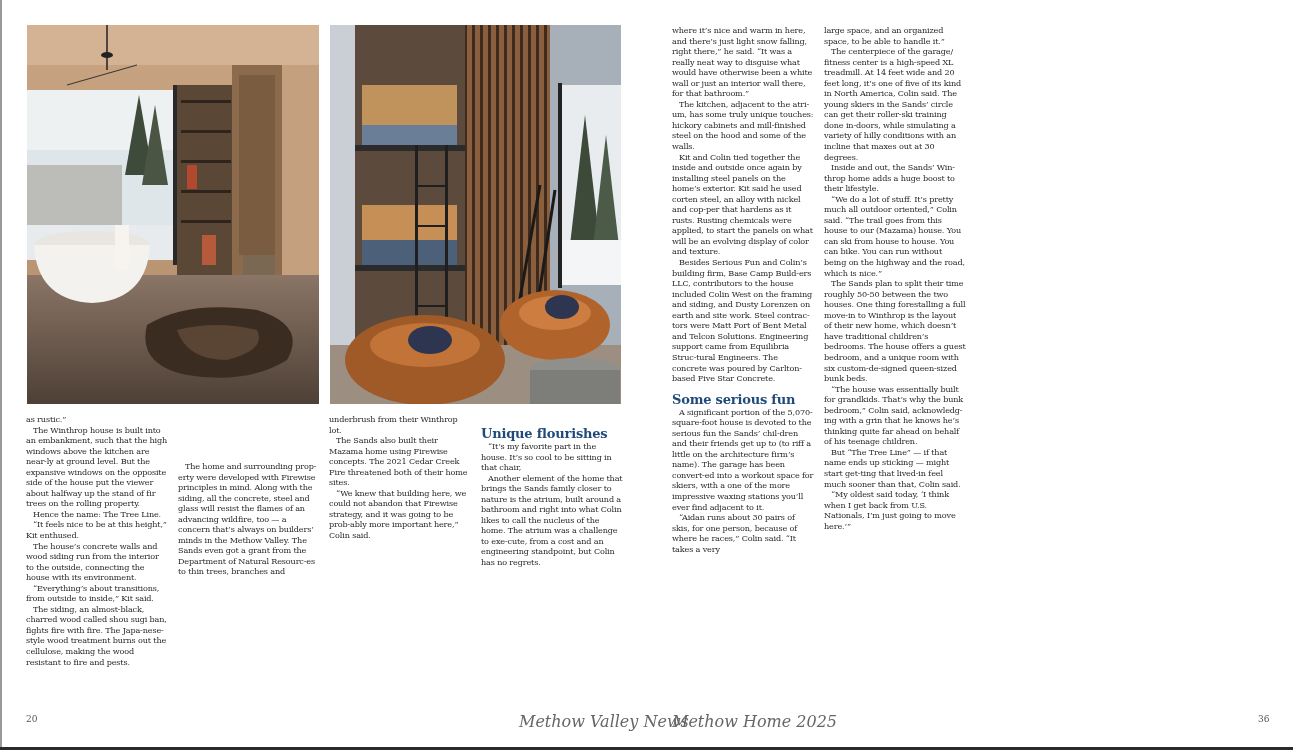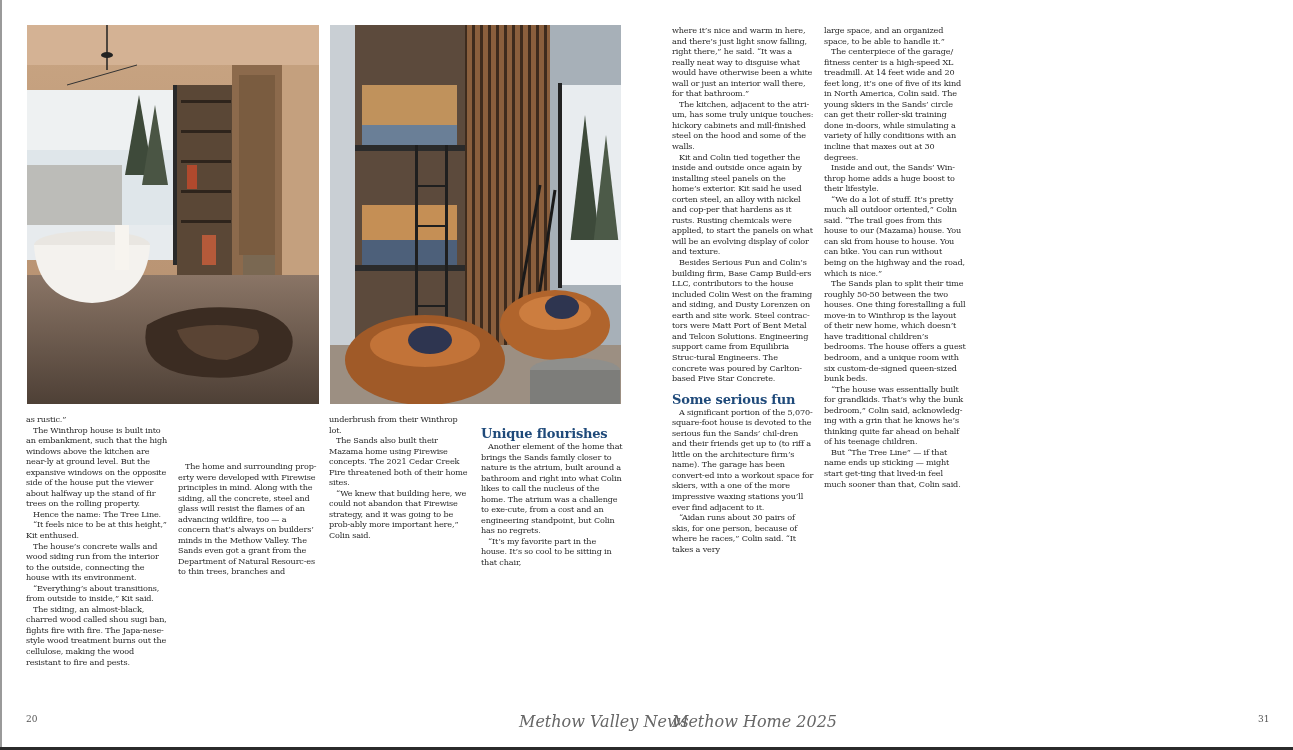--- a/index.html
+++ b/index.html
@@ -171,40 +171,41 @@
 </div>
 
 <div class="col" id="c3">
   <p class="noindent">underbrush from their Winthrop lot.</p>
   <p>The Sands also built their Mazama home using Firewise concepts. The 2021 Cedar Creek Fire threatened both of their home sites.</p>
   <p>“We knew that building here, we could not abandon that Firewise strategy, and it was going to be prob-ably more important here,” Colin said.</p>
 </div>
 
 <div class="col" id="c4">
   <h3 style="margin-top:0">Unique flourishes</h3>
+  <p>“It’s my favorite part in the house. It’s so cool to be sitting in that chair,</p>
   <p>Another element of the home that brings the Sands family closer to nature is the atrium, built around a bathroom and right into what Colin likes to call the nucleus of the home. The atrium was a challenge to exe-cute, from a cost and an engineering standpoint, but Colin has no regrets.</p>
-  <p>“It’s my favorite part in the house. It’s so cool to be sitting in that chair,</p>
 </div>
 
 <div class="col" id="c5">
   <p class="noindent">where it’s nice and warm in here, and there’s just light snow falling, right there,” he said. “It was a really neat way to disguise what would have otherwise been a white wall or just an interior wall there, for that bathroom.”</p>
   <p>The kitchen, adjacent to the atri-um, has some truly unique touches: hickory cabinets and mill-finished steel on the hood and some of the walls.</p>
   <p>Kit and Colin tied together the inside and outside once again by installing steel panels on the home’s exterior. Kit said he used corten steel, an alloy with nickel and cop-per that hardens as it rusts. Rusting chemicals were applied, to start the panels on what will be an evolving display of color and texture.</p>
   <p>Besides Serious Fun and Colin’s building firm, Base Camp Build-ers LLC, contributors to the house included Colin West on the framing and siding, and Dusty Lorenzen on earth and site work. Steel contrac-tors were Matt Port of Bent Metal and Telcon Solutions. Engineering support came from Equilibria Struc-tural Engineers. The concrete was poured by Carlton-based Five Star Concrete.</p>
   <h3 style="margin-top:9px">Some serious fun</h3>
   <p>A significant portion of the 5,070-square-foot house is devoted to the serious fun the Sands’ chil-dren and their friends get up to (to riff a little on the architecture firm’s name). The garage has been convert-ed into a workout space for skiers, with a one of the more impressive waxing stations you’ll ever find adjacent to it.</p>
   <p>“Aidan runs about 30 pairs of skis, for one person, because of where he races,” Colin said. “It takes a very</p>
 </div>
 
 <div class="col" id="c6">
   <p class="noindent">large space, and an organized space, to be able to handle it.”</p>
   <p>The centerpiece of the garage/ fitness center is a high-speed XL treadmill. At 14 feet wide and 20 feet long, it’s one of five of its kind in North America, Colin said. The young skiers in the Sands’ circle can get their roller-ski training done in-doors, while simulating a variety of hilly conditions with an incline that maxes out at 30 degrees.</p>
   <p>Inside and out, the Sands’ Win-throp home adds a huge boost to their lifestyle.</p>
   <p>“We do a lot of stuff. It’s pretty much all outdoor oriented,” Colin said. “The trail goes from this house to our (Mazama) house. You can ski from house to house. You can bike. You can run without being on the highway and the road, which is nice.”</p>
   <p>The Sands plan to split their time roughly 50-50 between the two houses. One thing forestalling a full move-in to Winthrop is the layout of their new home, which doesn’t have traditional children’s bedrooms. The house offers a guest bedroom, and a unique room with six custom-de-signed queen-sized bunk beds.</p>
   <p>“The house was essentially built for grandkids. That’s why the bunk bedroom,” Colin said, acknowledg-ing with a grin that he knows he’s thinking quite far ahead on behalf of his teenage children.</p>
   <p>But “The Tree Line” — if that name ends up sticking — might start get-ting that lived-in feel much sooner than that, Colin said.</p>
+  <p>“My oldest said today, ‘I think when I get back from U.S. Nationals, I’m just going to move here.’”</p>
 </div>
 
 <div class="folio" id="folio-left">20</div>
 <div class="mast" id="mast-left">Methow Valley News</div>
 <div class="mast" id="mast-right">Methow Home 2025</div>
-<div class="folio" id="folio-right">31</div>
+<div class="folio" id="folio-right">36</div>
 
 </body></html>

